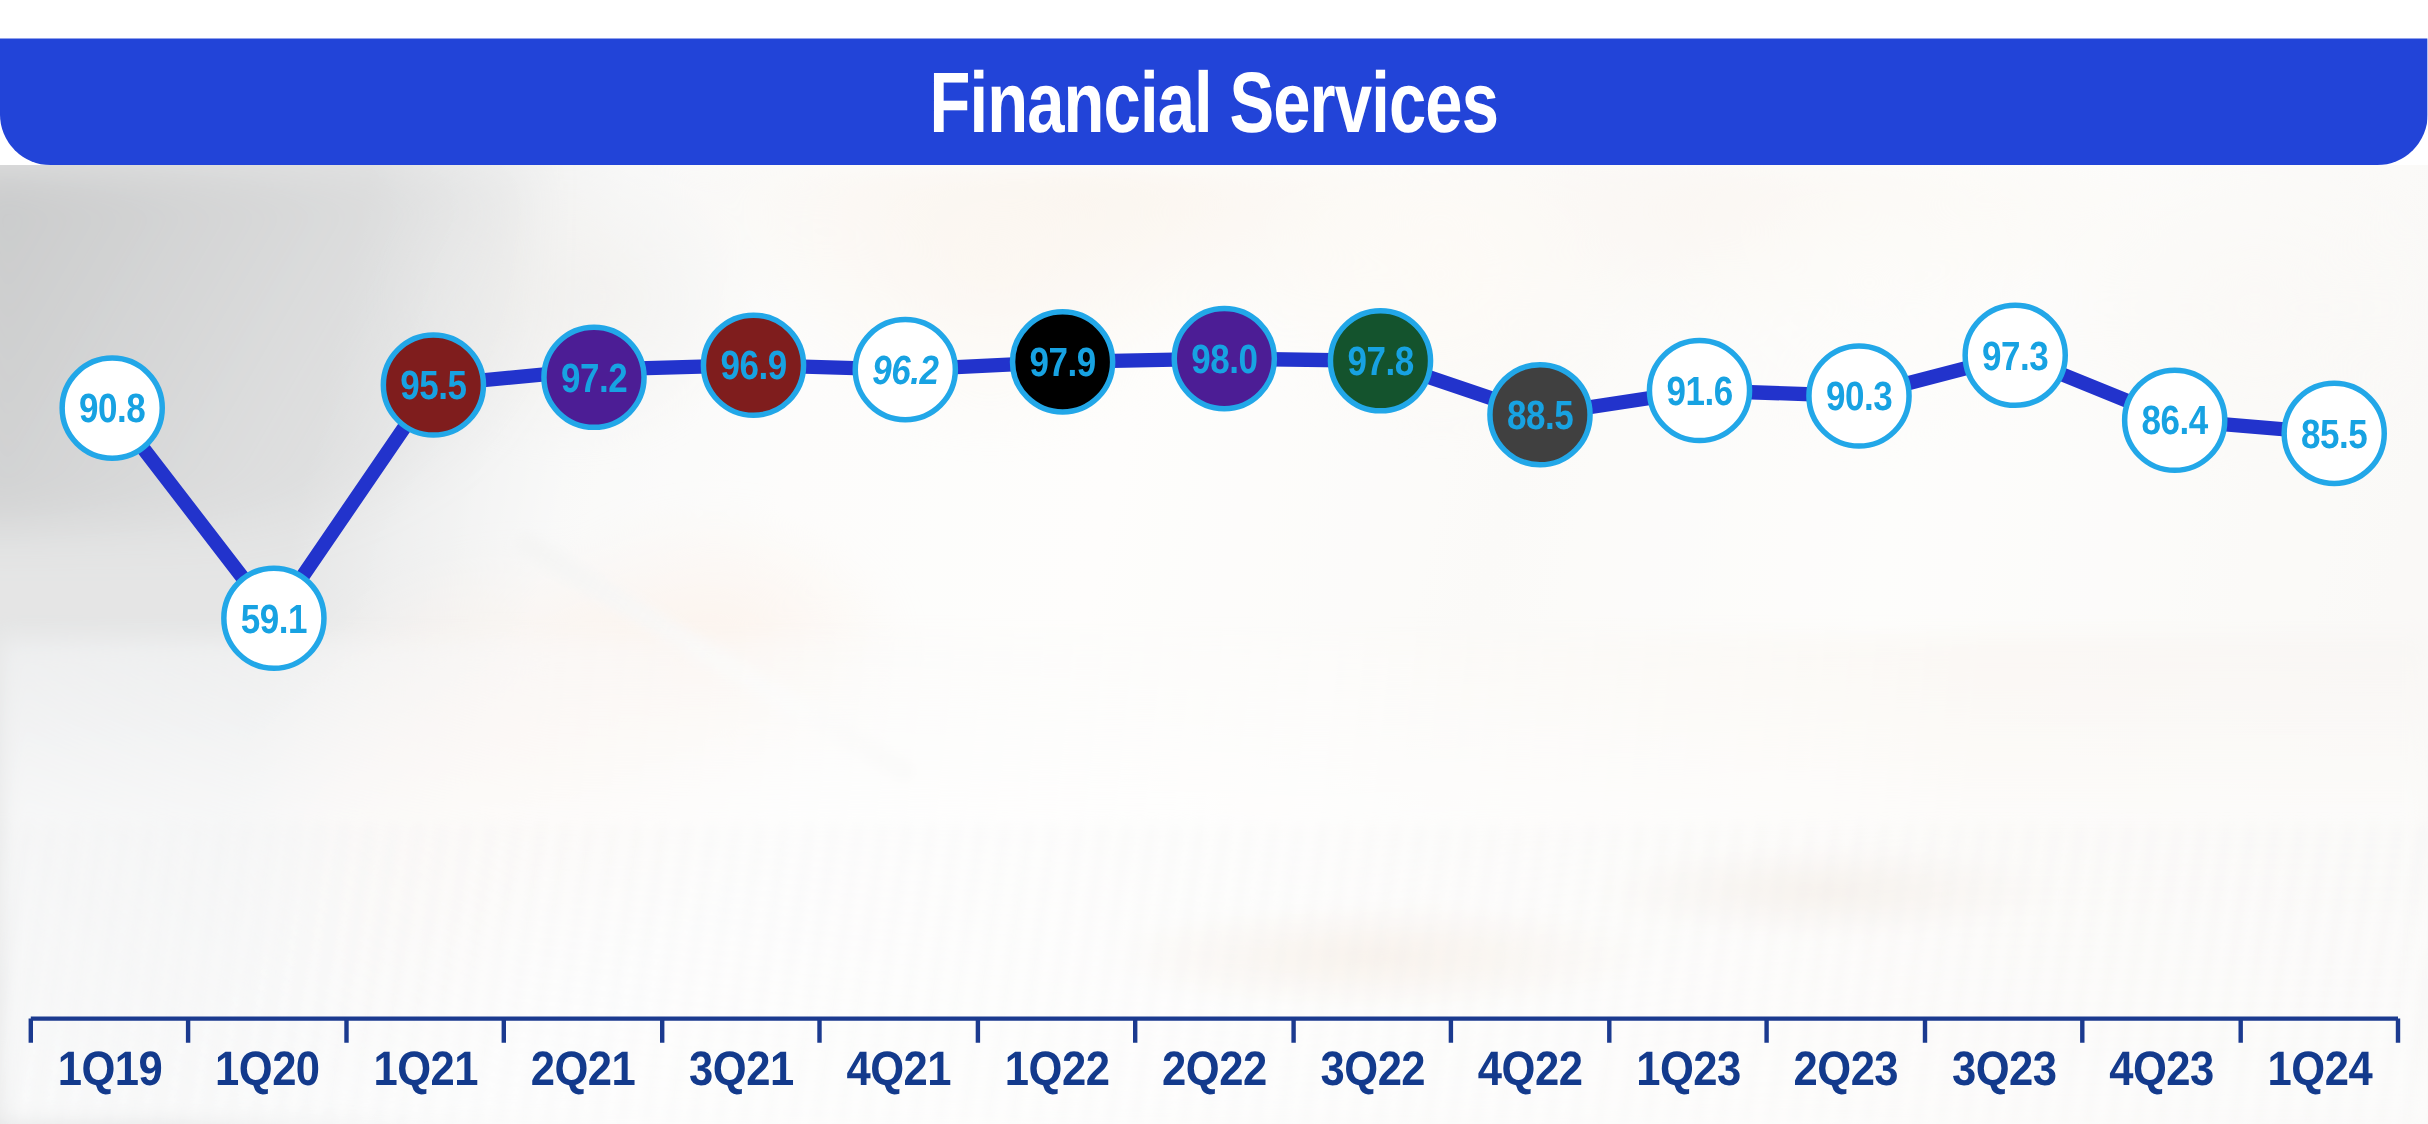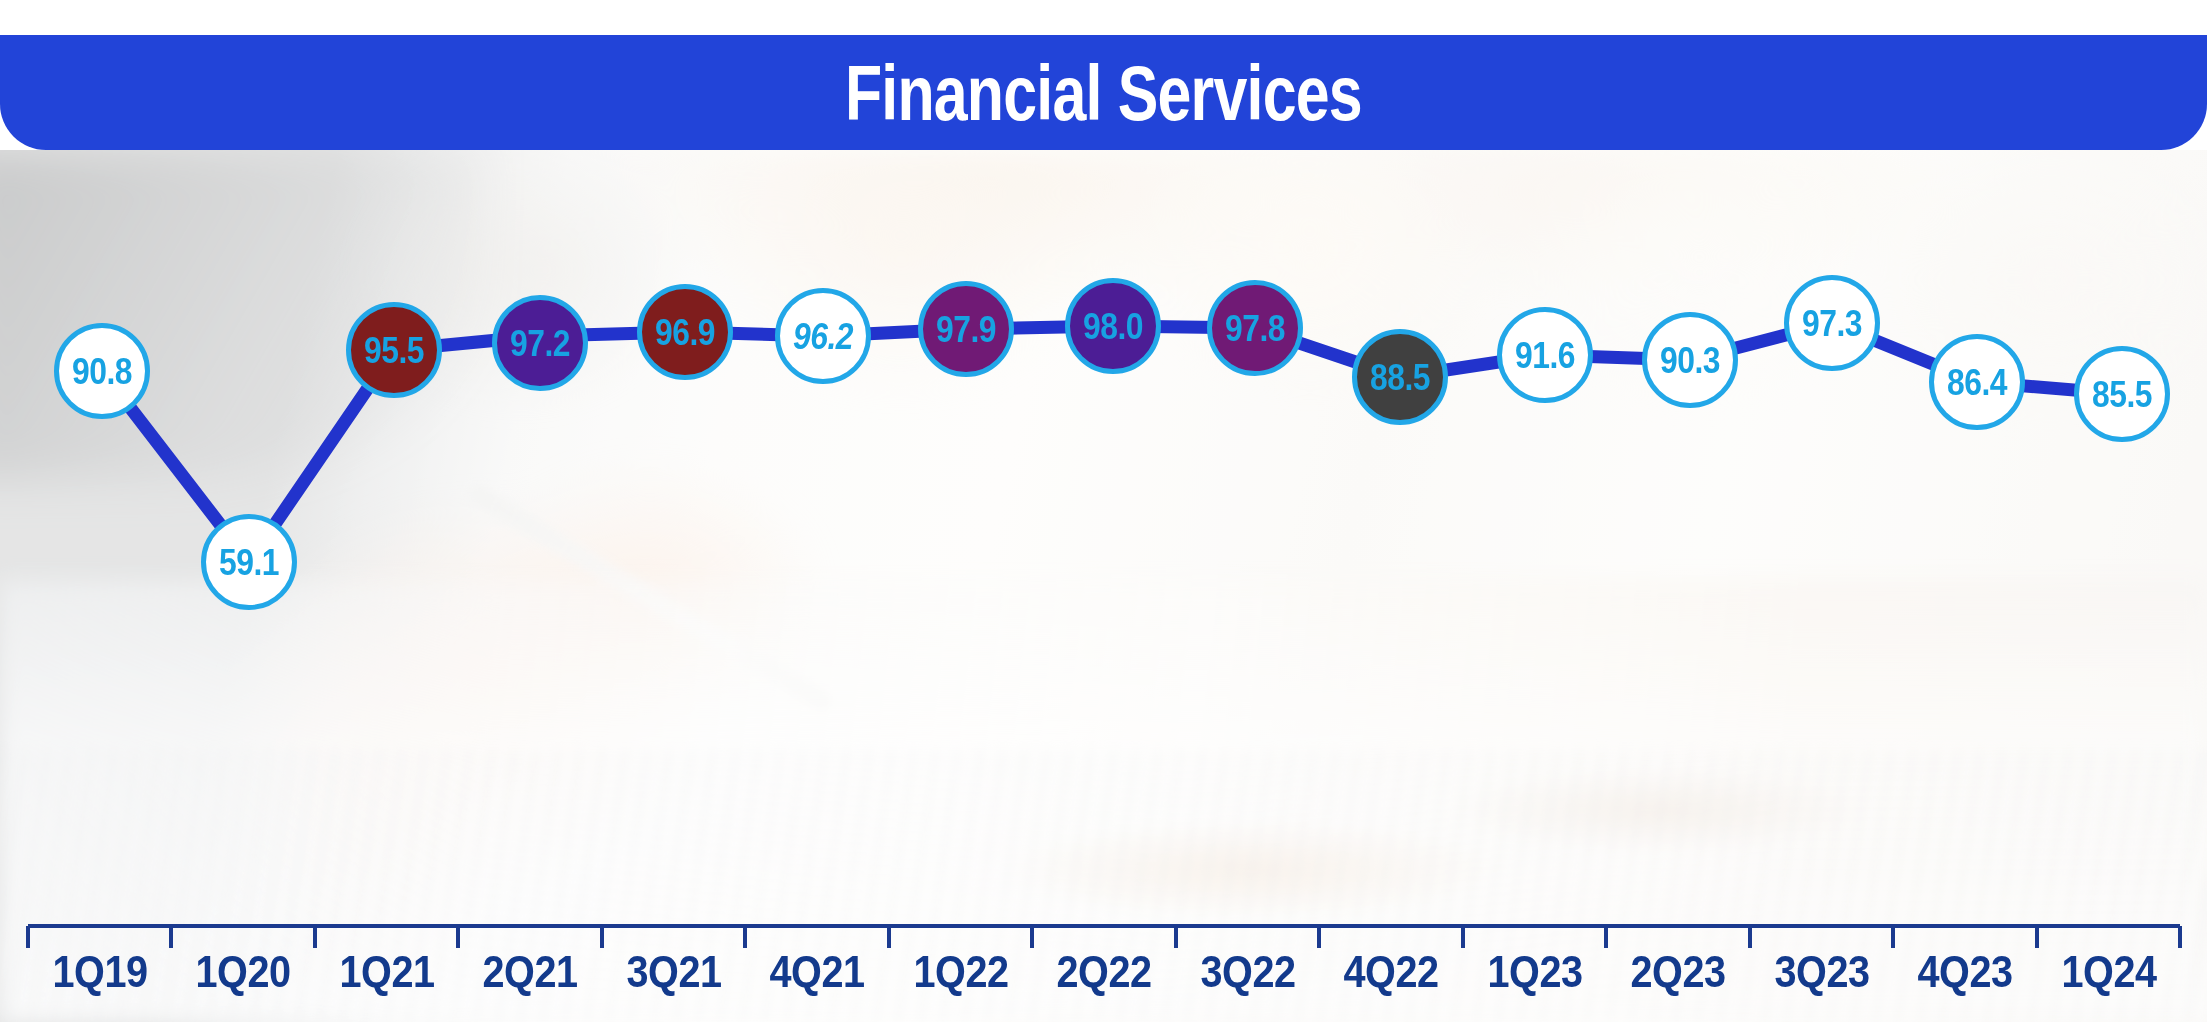--- a/index.html
+++ b/index.html
@@ -240,27 +240,27 @@
         </div>
         <div class="node" style="left: 540px; top: 343px; border-color: rgb(34, 167, 232); background: #4c1d95;">
           <span class="node-label" style="color: rgb(23, 162, 226);">97.2</span>
         </div>
         <div class="node" style="left: 685px; top: 332px; border-color: rgb(34, 167, 232); background: #7f1d1d;">
           <span class="node-label" style="color: rgb(23, 162, 226);">96.9</span>
         </div>
         <div class="node" style="left: 823px; top: 336px; border-color: rgb(34, 167, 232); background: rgb(255, 255, 255); font-style: italic;">
           <span class="node-label" style="color: rgb(23, 162, 226);">96.2</span>
         </div>
-        <div class="node" style="left: 966px; top: 329px; border-color: rgb(34, 167, 232); background: #701a75;">
+        <div class="node" style="left: 966px; top: 329px; border-color: rgb(34, 167, 232); background: #000000;">
           <span class="node-label" style="color: rgb(23, 162, 226);">97.9</span>
         </div>
         <div class="node" style="left: 1113px; top: 326px; border-color: rgb(34, 167, 232); background: #4c1d95;">
           <span class="node-label" style="color: rgb(23, 162, 226);">98.0</span>
         </div>
-        <div class="node" style="left: 1255px; top: 328px; border-color: rgb(34, 167, 232); background: #701a75; justify-content: center;">
+        <div class="node" style="left: 1255px; top: 328px; border-color: rgb(34, 167, 232); background: #14532d; justify-content: center;">
           <span class="node-label" style="color: rgb(23, 162, 226);">97.8</span>
         </div>
         <div class="node" style="left: 1400px; top: 377px; border-color: rgb(34, 167, 232); background: #404040;">
           <span class="node-label" style="color: rgb(23, 162, 226);">88.5</span>
         </div>
         <div class="node" style="left: 1545px; top: 355px; border-color: rgb(34, 167, 232); background: rgb(255, 255, 255); align-items: center;">
           <span class="node-label" style="color: rgb(23, 162, 226);">91.6</span>
         </div>
         <div class="node" style="left: 1690px; top: 360px; border-color: rgb(34, 167, 232); background: rgb(255, 255, 255);">
           <span class="node-label" style="color: rgb(23, 162, 226);">90.3</span>

